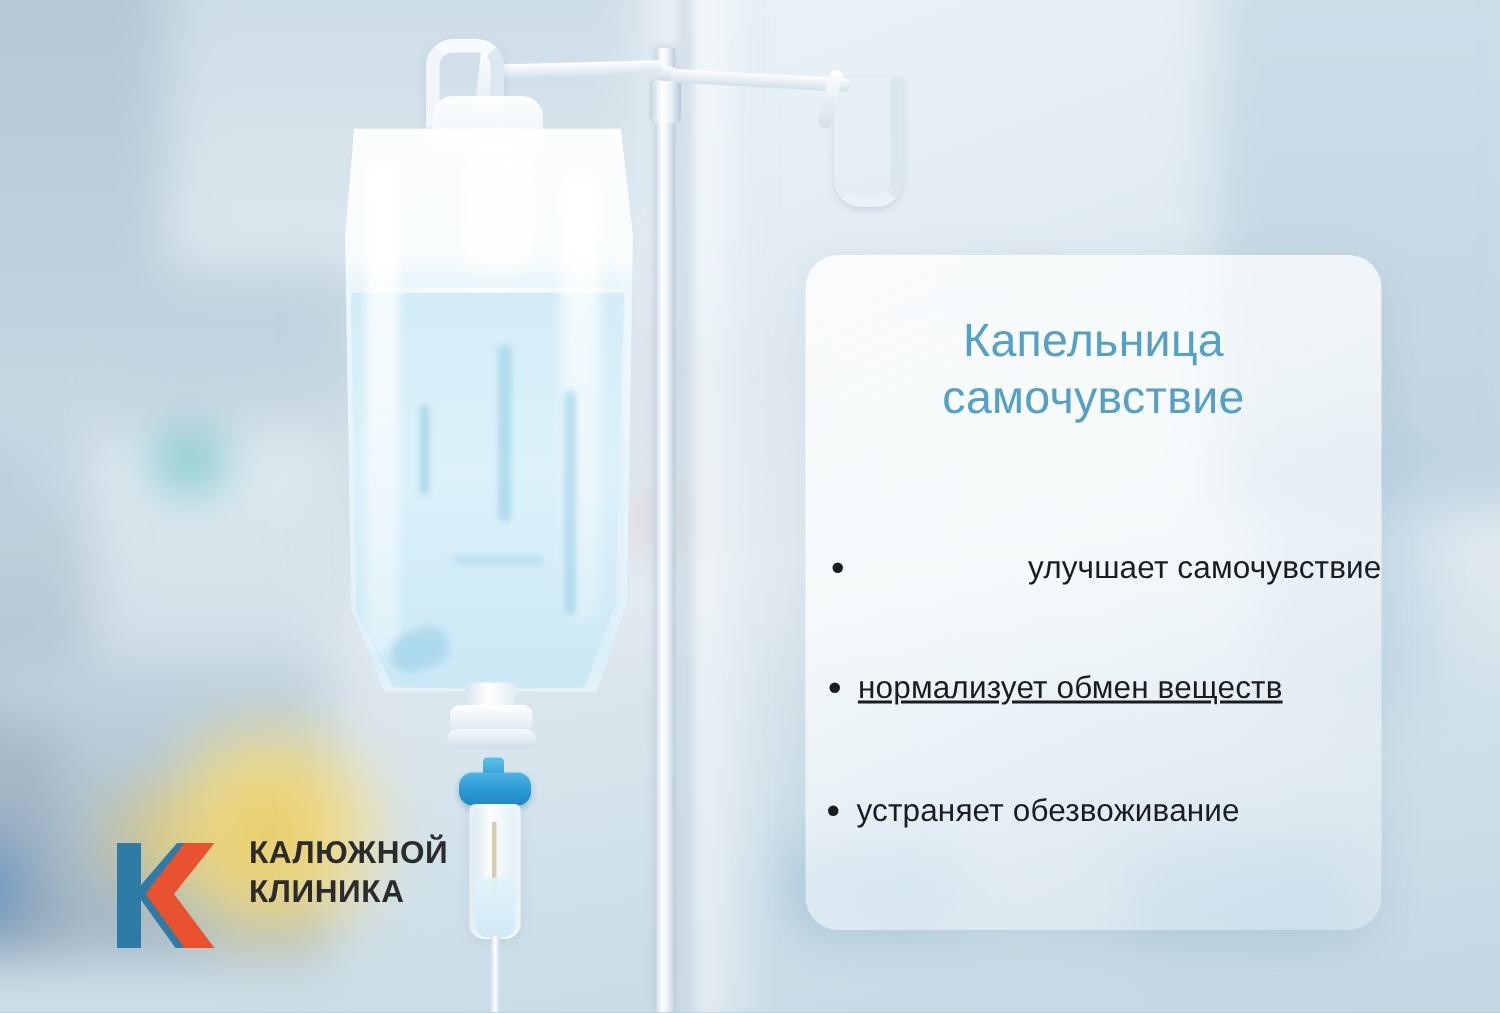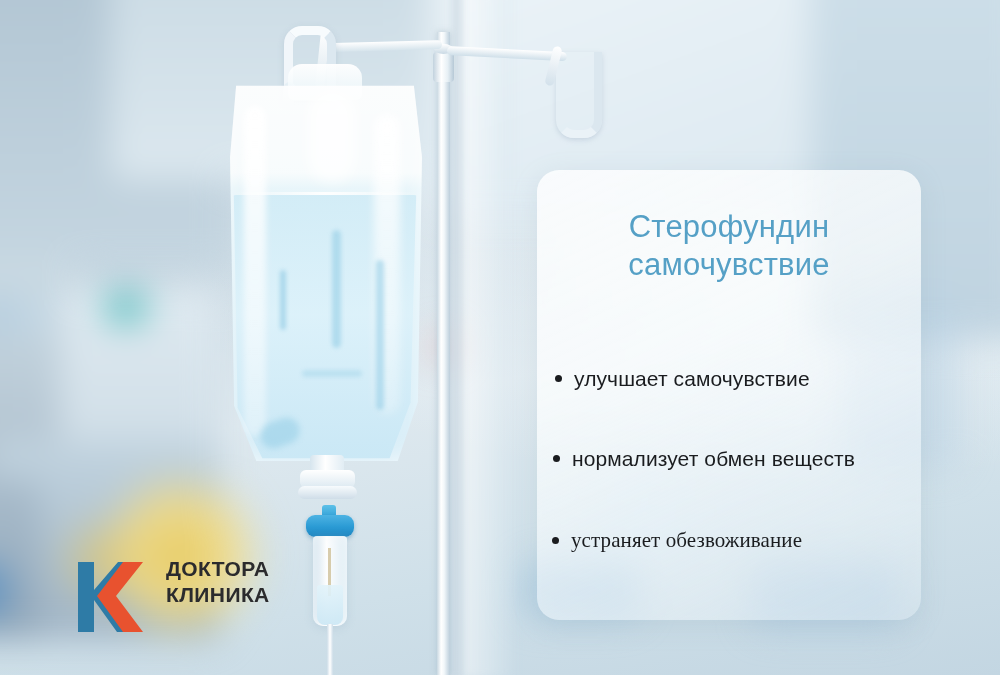--- a/index.html
+++ b/index.html
@@ -219,23 +219,23 @@
   }
   .t-line2,.t-line3{
     font-size:31px;line-height:38px;color:#55a0c6;letter-spacing:.2px;font-weight:400;
   }
 
   .bullets{position:absolute;left:0;right:0;top:195px;}
   .bullet{
     position:relative;color:#1a1c1f;font-size:21px;line-height:27px;
     padding-left:28px;letter-spacing:.1px;
   }
-  .b1{margin:0 0 0 9px;}
-  .b2{margin:53px 0 0 7px;}
-  .b3{margin:55px 0 16px 7px;padding-left:27px;font-family:Liberation Serif, serif;}
+  .b1{margin:0 0 0 9px;text-align:right;}
+  .b2{margin:53px 0 0 7px;text-decoration:underline;}
+  .b3{margin:55px 0 16px 7px;padding-left:27px;}
   .bullet::before{
     content:"";position:absolute;left:9px;top:10px;width:7px;height:7px;
     border-radius:50%;background:#1a1c1f;
   }
   .b3::before{left:8px;}
 
   
   .logo{position:absolute;left:76px;top:556px;width:250px;height:82px;}
   .logo-mark{position:absolute;left:0;top:4px;width:80px;height:74px;}
   .logo-text{
@@ -308,38 +308,38 @@
   <div class="cap-blue-tab"></div>
   <div class="cap-blue"></div>
   <div class="chamber"></div>
   <div class="chamber-needle"></div>
   <div class="chamber-fluid"></div>
   <div class="tube"></div>
 
   <div class="card">
     <div class="card-inner">
       <div class="title-block">
-        <div class="t-line2">Стерофундин</div>
+        <div class="t-line2">Капельница</div>
         <div class="t-line3">самочувствие</div>
       </div>
 
       <div class="bullets">
         <div class="bullet b1">улучшает самочувствие</div>
         <div class="bullet b2">нормализует обмен веществ</div>
         <div class="bullet b3">устраняет обезвоживание</div>
       </div>
     </div>
   </div>
 
   <div class="logo">
     <div class="logo-mark">
       <svg viewBox="0 0 80 74" width="80" height="74" aria-hidden="true">
         <path d="M2 2 L18 2 L18 30 L42 2 L62 2 L34 34 L62 72 L41 72 L18 40 L18 72 L2 72 Z" fill="#2E7BA6"></path>
         <path d="M47 2 L67 2 L40 36 L67 72 L47 72 L21 36 Z" fill="#E8522F"></path>
       </svg>
     </div>
     <div class="logo-text">
-      <div>ДОКТОРА</div>
+      <div>КАЛЮЖНОЙ</div>
       <div>КЛИНИКА</div>
     </div>
   </div>
 
 </div>
 
 </body></html>

